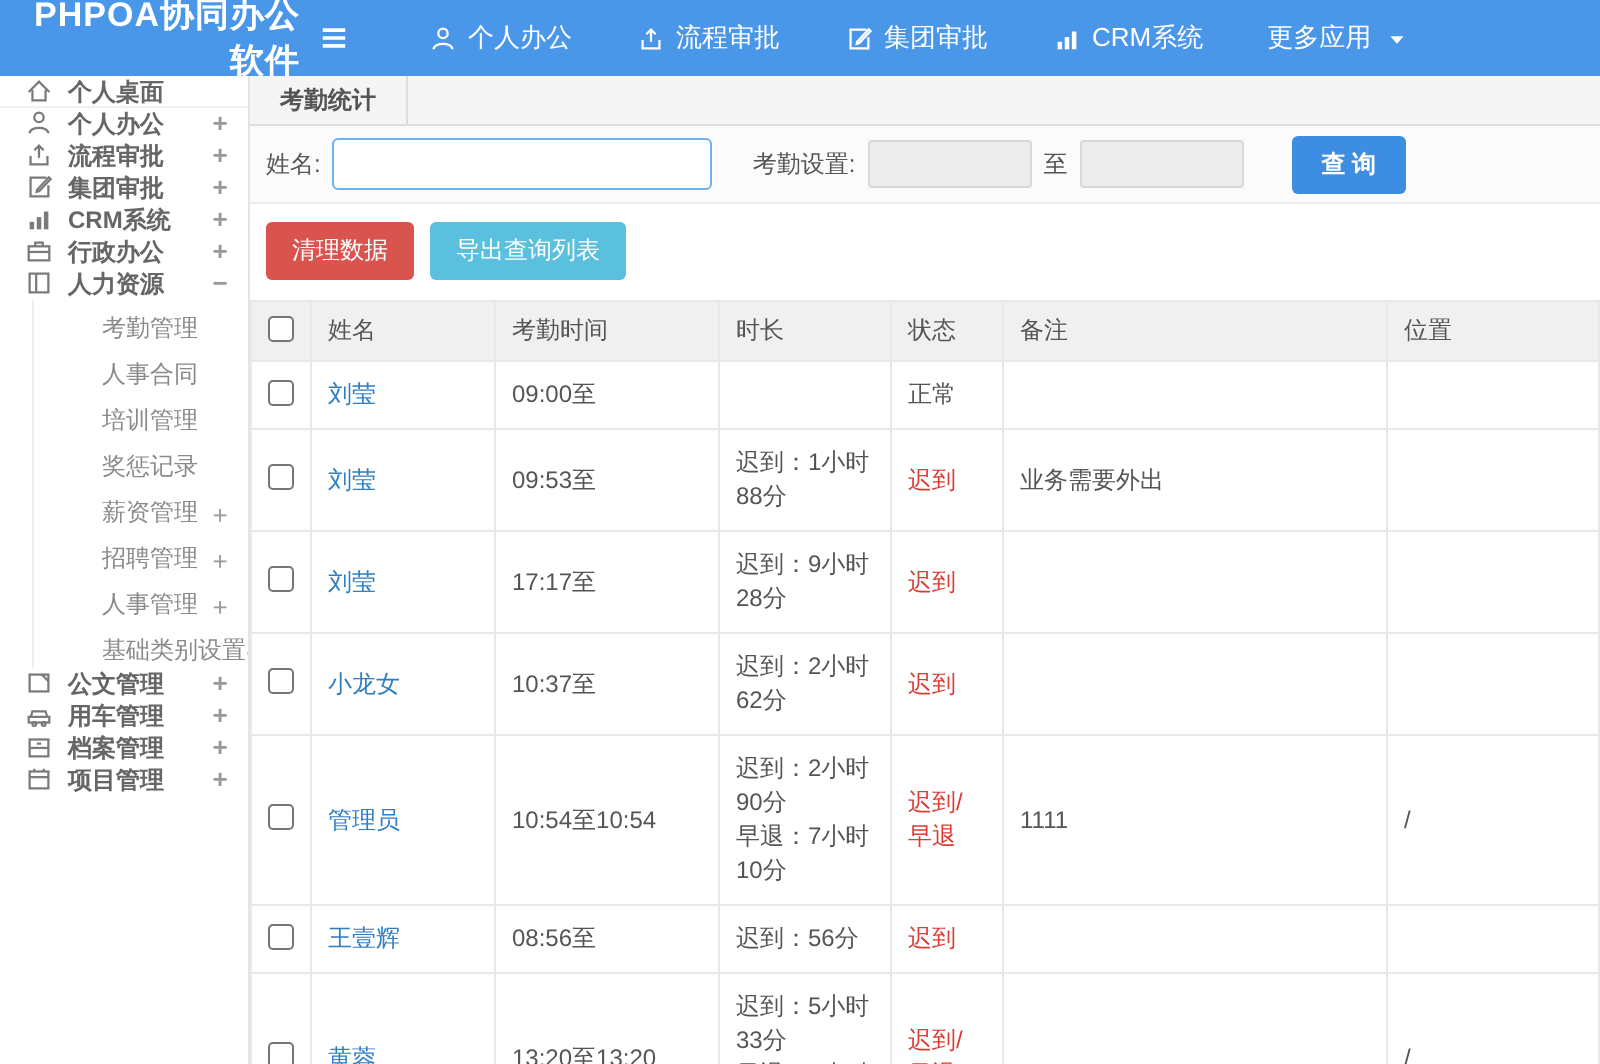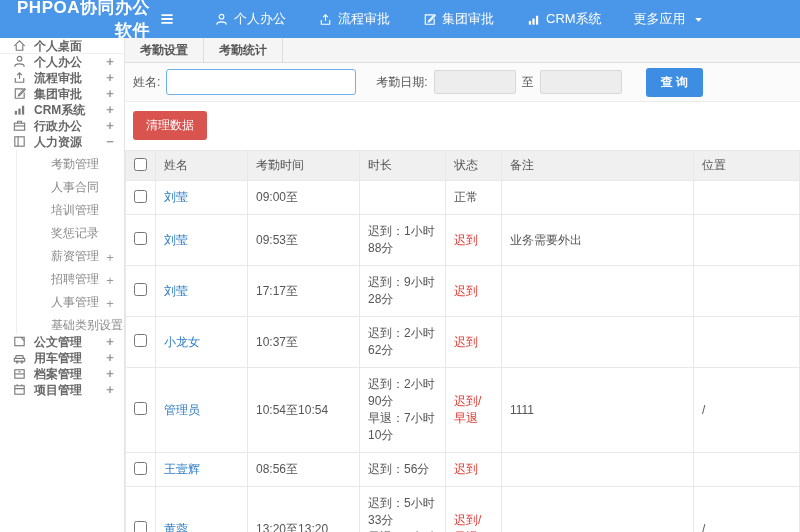--- a/index.html
+++ b/index.html
@@ -273,36 +273,36 @@
           </svg>
         </span>
         <span class="lbl">项目管理</span>
         <span class="expand">+</span>
       </div>
     </div>
 </div>
 
 <div class="main">
   <div class="tab-bar">
-      <div class="tab">考勤设置</div>
       <div class="tab">考勤统计</div>
     </div>
 
   <div class="filter-bar">
     <label>姓名:</label>
     <input class="inp-name" type="text" value="" style="">
-    <label class="datelbl">考勤日期:</label>
+    <label class="datelbl">考勤设置:</label>
     <input class="inp-date" type="text" value="" style="">
     <span>至</span>
     <input class="inp-date" type="text" value="" style="">
     <button class="btn btn-query">查 询</button>
   </div>
 
   <div class="actions">
     <button class="btn btn-danger">清理数据</button>
+    <button class="btn btn-info">导出查询列表</button>
   </div>
 
   <table>
     <colgroup>
       <col style="width:30px">
         <col style="width:92px">
         <col style="width:112px">
       <col style="width:86px">
         <col style="width:56px">
         <col style="width:192px">

